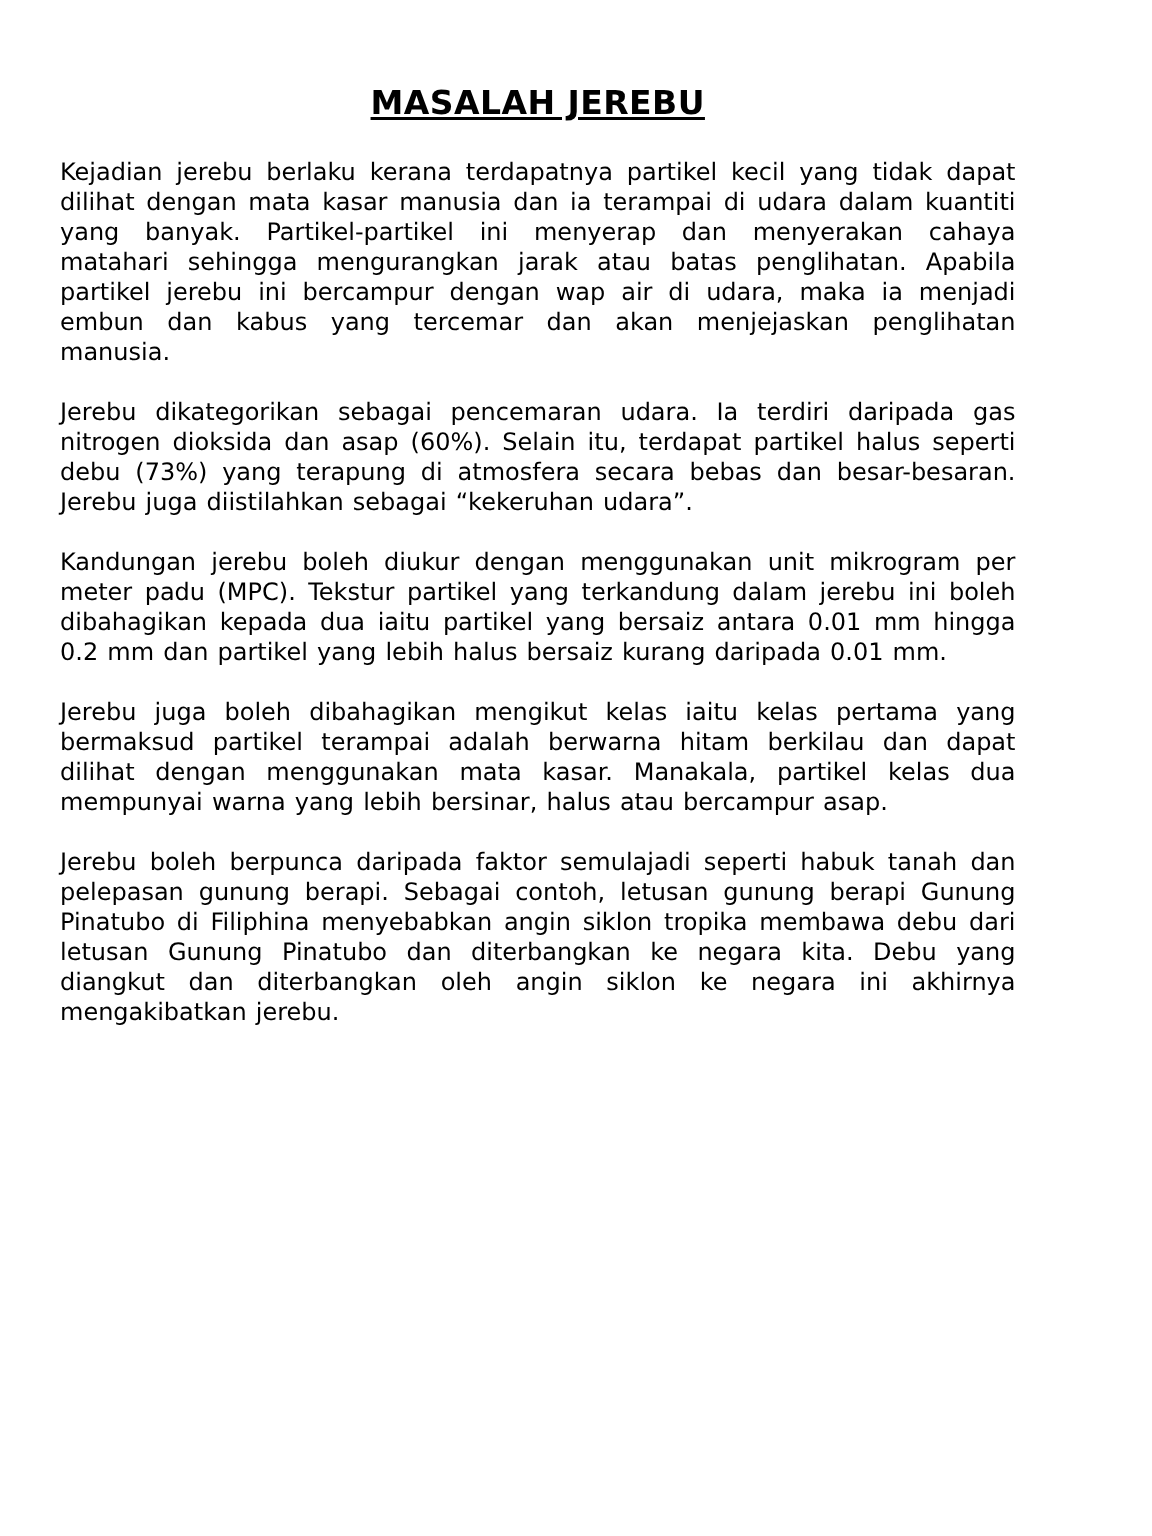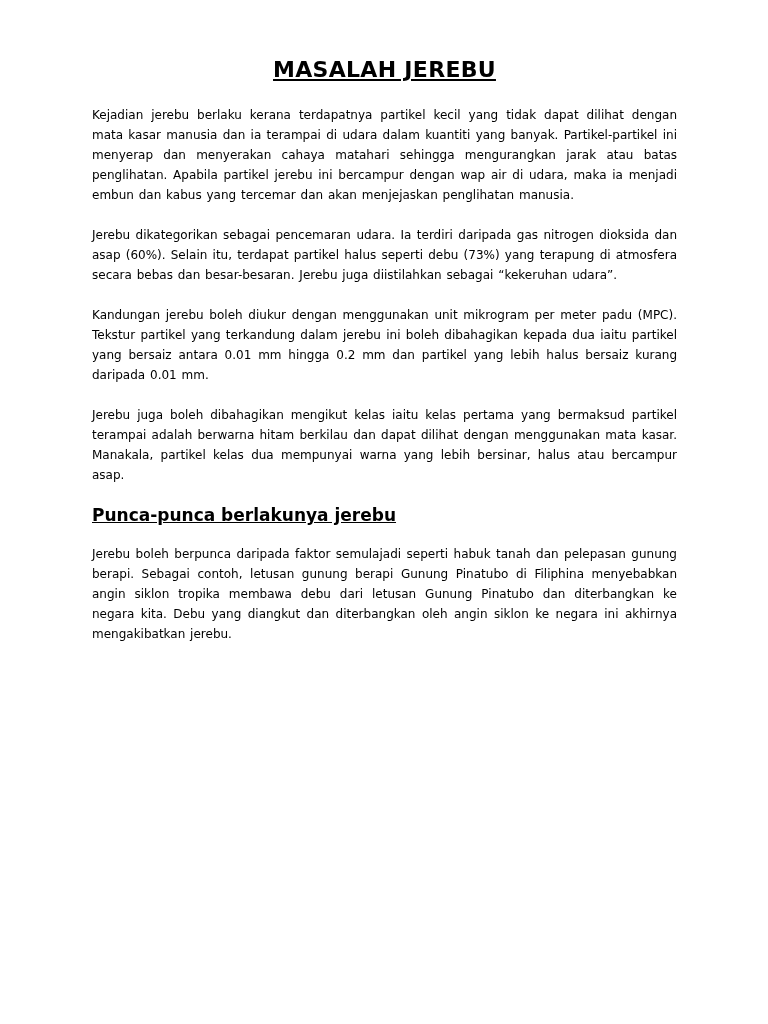--- a/index.html
+++ b/index.html
@@ -7,21 +7,21 @@
     padding: 0;
     background: #ffffff;
   }
   .page {
     position: relative;
     width: 768px;
     min-height: 1024px;
     margin: 0 auto;
     background: #ffffff;
     box-sizing: border-box;
-    padding: 56px 91px 40px 92px;
+    padding: 56px 91px 40px 40px;
     font-family: "DejaVu Sans", "Liberation Sans", sans-serif;
     color: #000000;
   }
   .doc-title {
     font-size: 22px;
     font-weight: bold;
     text-align: center;
     text-decoration: underline;
     margin: 0 0 22px 0;
     letter-spacing: 0.3px;
@@ -30,21 +30,21 @@
   .section-heading {
     font-size: 17px;
     font-weight: bold;
     margin: 0 0 18px 0;
     line-height: 21px;
   }
   .section-heading.underlined {
     text-decoration: underline;
   }
   .para {
-    font-size: 12px;
+    font-size: 16px;
     line-height: 20px;
     text-align: justify;
     margin: 0 0 20px 0;
     word-spacing: 1px;
   }
   .para:last-child {
     margin-bottom: 0;
   }
   .bold-inline {
     font-weight: normal;
@@ -61,19 +61,18 @@
 
 
     <p class="para">Kejadian jerebu berlaku kerana terdapatnya partikel kecil yang tidak dapat dilihat dengan mata kasar manusia dan ia terampai di udara dalam kuantiti yang banyak. Partikel-partikel ini menyerap dan menyerakan cahaya matahari sehingga mengurangkan jarak atau batas penglihatan. Apabila partikel jerebu ini bercampur dengan wap air di udara, maka ia menjadi embun dan kabus yang tercemar dan akan menjejaskan penglihatan manusia.</p>
 
     <p class="para">Jerebu dikategorikan sebagai pencemaran udara. Ia terdiri daripada gas nitrogen dioksida dan asap (60%). Selain itu, terdapat partikel halus seperti debu (73%) yang terapung di atmosfera secara bebas dan besar-besaran. Jerebu juga diistilahkan sebagai “kekeruhan udara”.</p>
 
     <p class="para">Kandungan jerebu boleh diukur dengan menggunakan unit mikrogram per meter padu (MPC). Tekstur partikel yang terkandung dalam jerebu ini boleh dibahagikan kepada dua iaitu partikel yang bersaiz antara 0.01 mm hingga 0.2 mm dan partikel yang lebih halus bersaiz kurang daripada 0.01 mm.</p>
 
     <p class="para">Jerebu juga boleh dibahagikan mengikut kelas iaitu kelas pertama yang bermaksud partikel terampai adalah berwarna hitam berkilau dan dapat dilihat dengan menggunakan mata kasar. Manakala, partikel kelas dua mempunyai warna yang lebih bersinar, halus atau bercampur asap.</p>
 
-    <h3 class="section-heading underlined">Punca-punca berlakunya jerebu</h3>
 
     <p class="para"><span>Jerebu boleh berpunca daripada </span><b class="bold-inline">faktor semulajadi</b><span> seperti habuk tanah dan pelepasan gunung berapi. Sebagai contoh, letusan gunung berapi Gunung Pinatubo di Filiphina menyebabkan angin siklon tropika membawa debu dari letusan Gunung Pinatubo dan diterbangkan ke negara kita. Debu yang diangkut dan diterbangkan oleh angin siklon ke negara ini akhirnya mengakibatkan jerebu.</span></p>
 
 
   </div>
 </div>
 
 </body></html>

